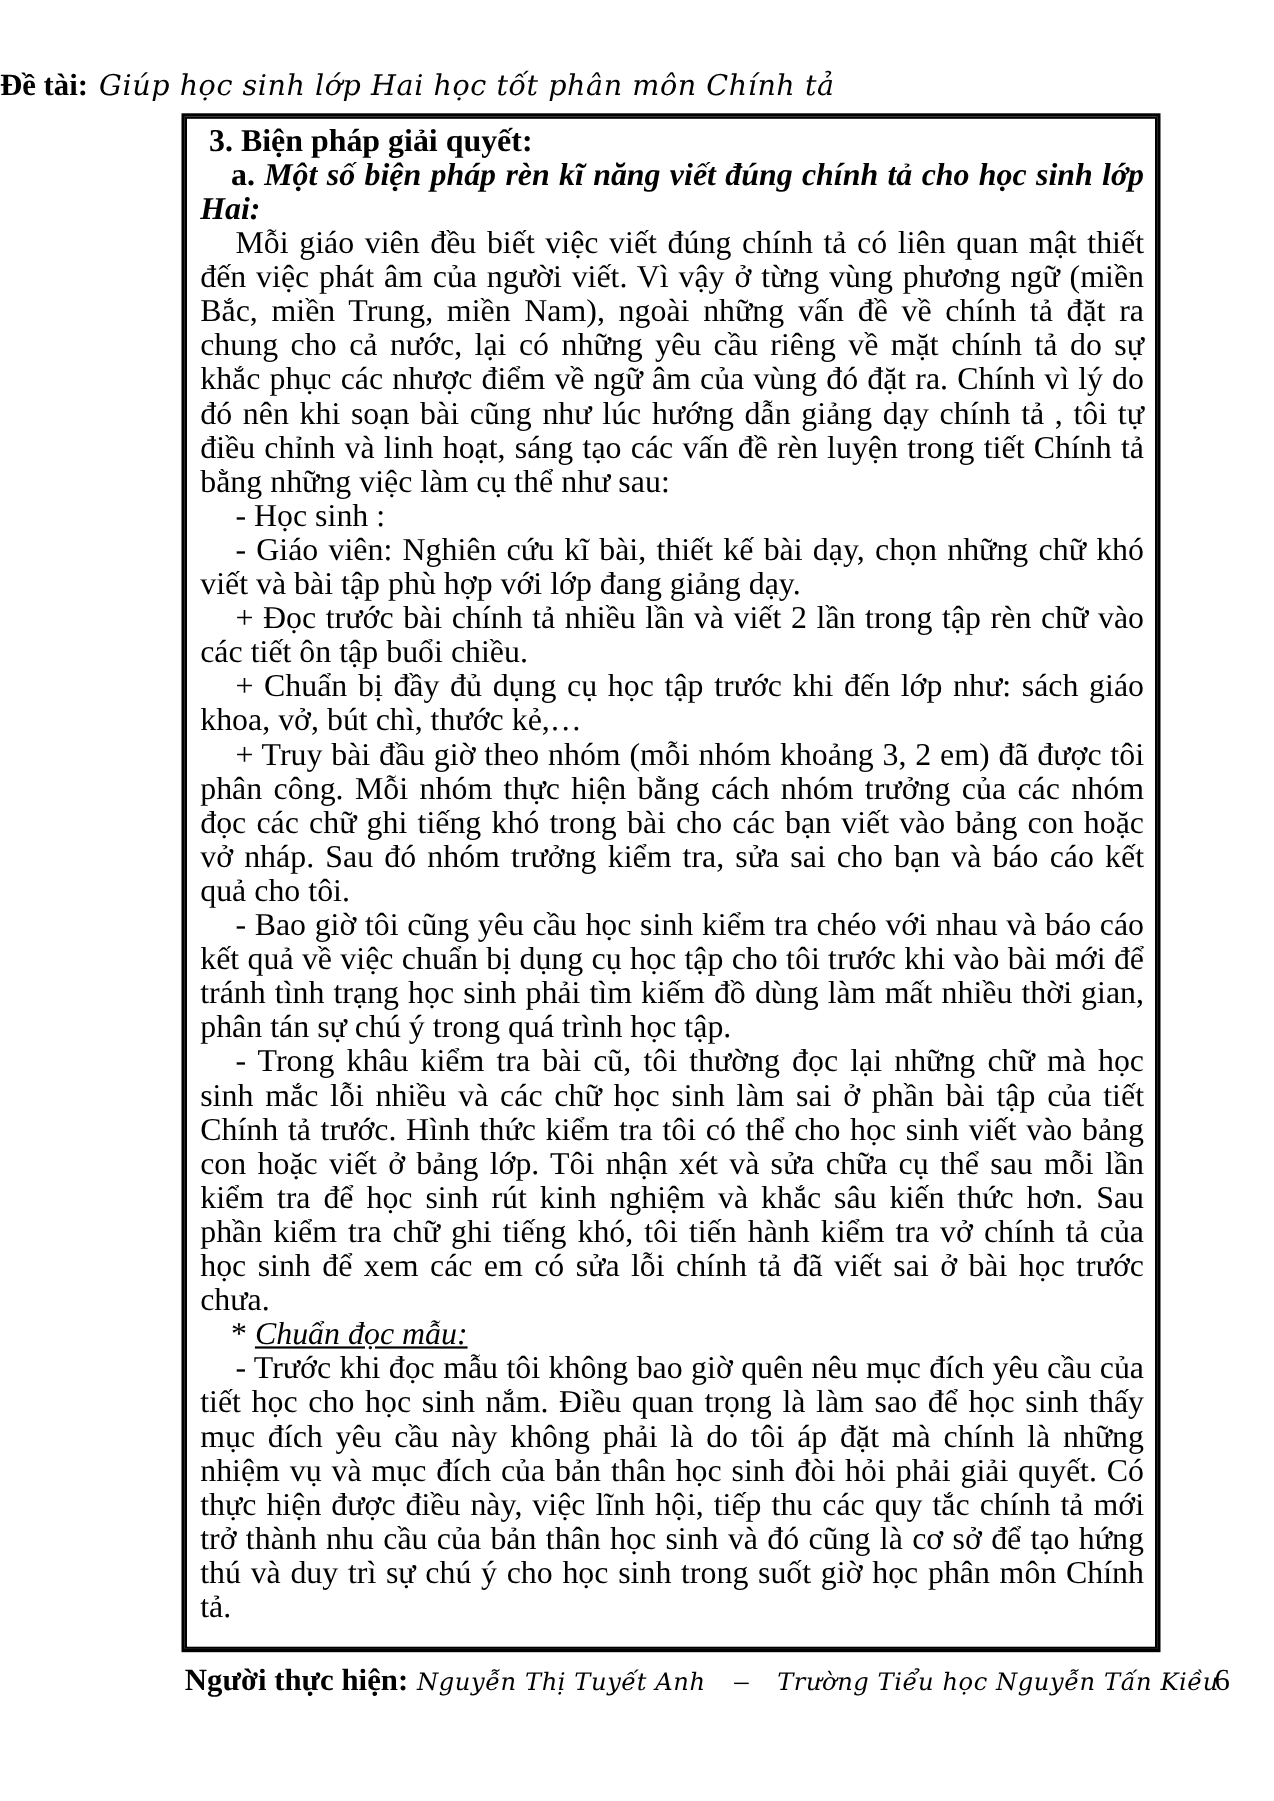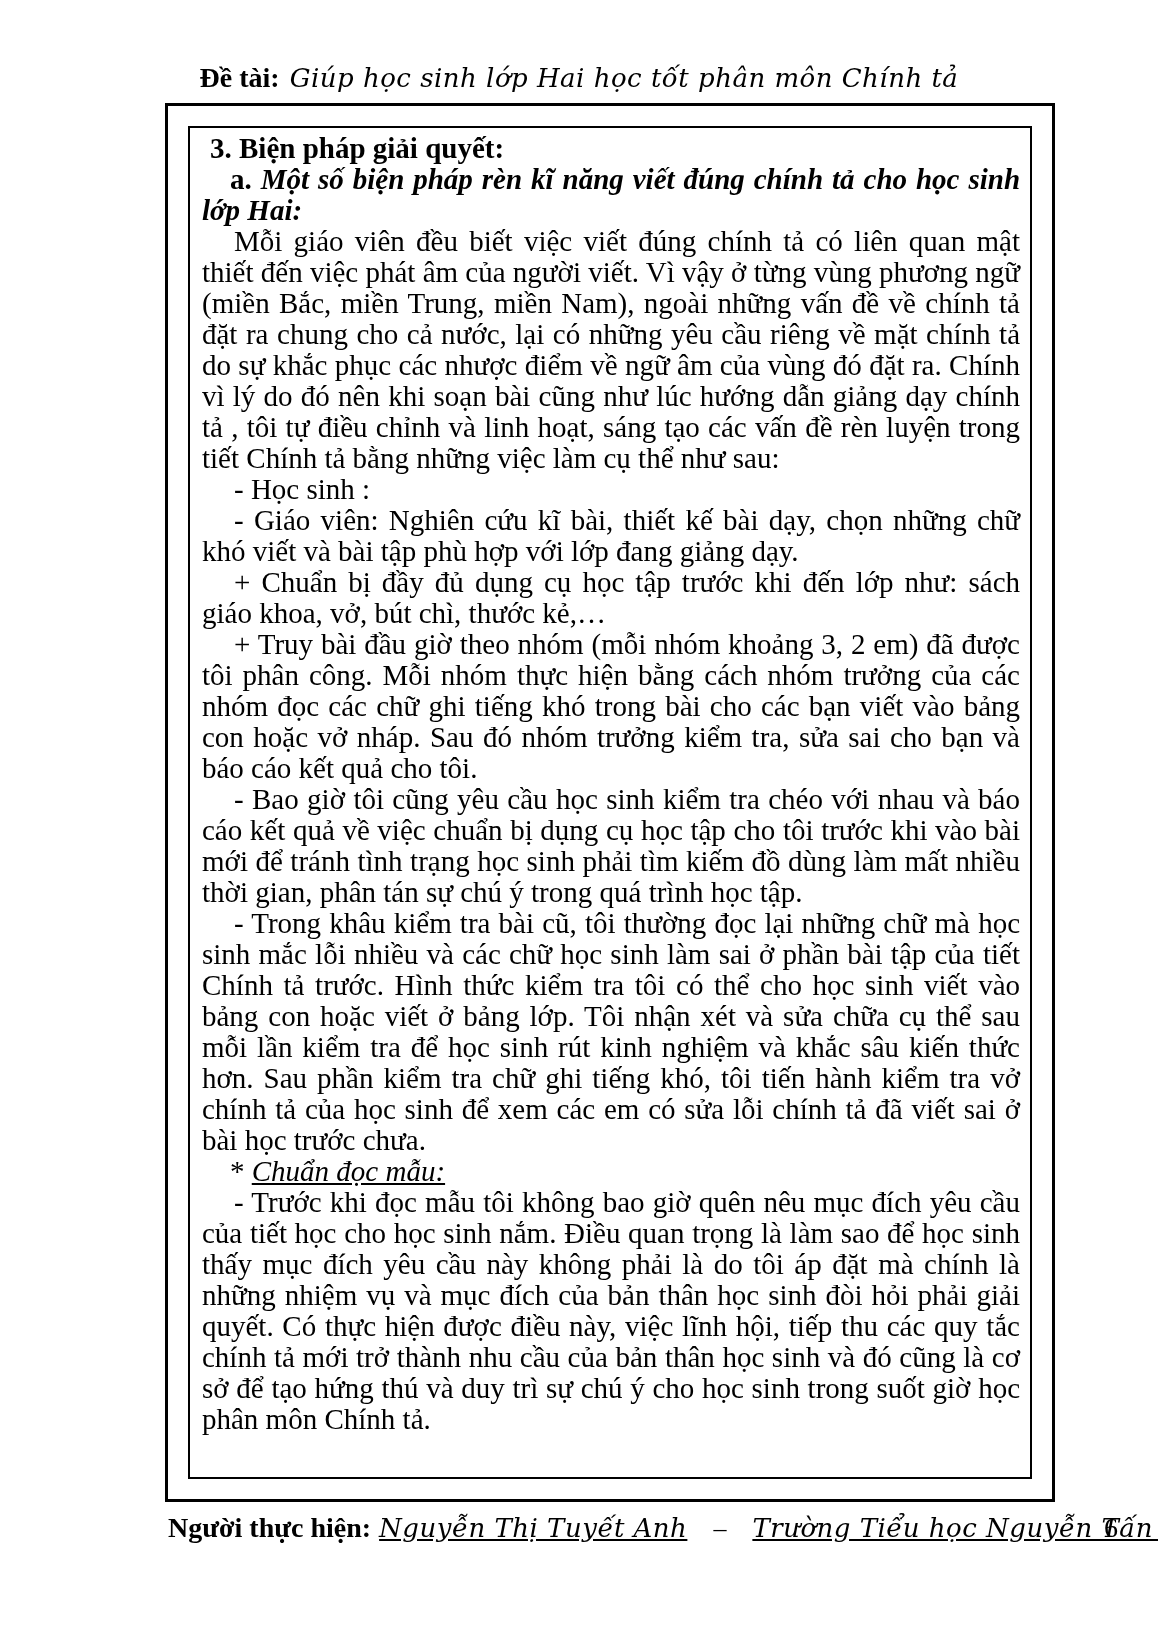--- a/index.html
+++ b/index.html
@@ -9,21 +9,20 @@
     color: #000000;
     font-family: "Liberation Serif", serif;
     position: relative;
     overflow: hidden;
   }
 
   
   .page-header {
     position: absolute;
     top: 62px; left: 0; width: 100%;
-    text-align: center;
     white-space: nowrap;
   }
   .page-header .hdr-label {
     font-weight: bold;
     font-size: 28px;
   }
   .page-header .hdr-title {
     font-family: "DejaVu Serif", serif;
     font-style: italic;
     font-size: 26px;
@@ -31,21 +30,21 @@
     margin-left: 10px;
   }
 
   
   .frame {
     position: absolute;
     left: 165px; top: 103px;
     width: 890px; height: 1399px;
     box-sizing: border-box;
     border: 3px solid #000;
-    padding: 20px;
+    padding: 0;
   }
   .frame-inner {
     box-sizing: border-box;
     width: 100%; height: 100%;
     border: 2px solid #000;
     padding: 5px 10px 0 12px;
     overflow: hidden;
   }
   .doc {
     font-size: 29px;
@@ -77,23 +76,22 @@
     white-space: nowrap;
   }
   .page-footer .ftr-label {
     font-weight: bold;
     font-size: 28px;
     margin-top: 41px;
   }
   .page-footer .script {
     font-family: "DejaVu Serif", serif;
     font-style: italic;
-    font-size: 26px;
+    font-size: 22px;
     letter-spacing: 0.5px;
-    text-decoration: underline;
   }
   .page-footer .ftr-author { margin-left: 8px; }
   .page-footer .ftr-sep { margin: 0 26px; font-size: 26px; }
   .page-number {
     position: absolute;
     top: 1512px; left: 1104px;
     font-size: 28px;
   }
 </style>
 </head>
@@ -111,20 +109,21 @@
 
       <p class="blk-subheading"><span class="sub-marker">a.</span> <span>Một số biện pháp rèn kĩ năng viết đúng chính tả cho học sinh lớp Hai:</span></p>
 
       <p class="blk-para">Mỗi giáo viên đều biết việc viết đúng chính tả có liên quan mật thiết đến việc phát âm của người viết. Vì vậy ở từng vùng phương ngữ (miền Bắc, miền Trung, miền Nam), ngoài những vấn đề về chính tả đặt ra chung cho cả nước, lại có những yêu cầu riêng về mặt chính tả do sự khắc phục các nhược điểm về ngữ âm của vùng đó đặt ra. Chính vì lý do đó nên khi soạn bài cũng như lúc hướng dẫn giảng dạy chính tả , tôi tự điều chỉnh và linh hoạt, sáng tạo các vấn đề rèn luyện trong tiết Chính tả bằng những việc làm cụ thể như sau:</p>
 
 
       <p class="blk-para">- Học sinh :</p>
 
       <p class="blk-para">- Giáo viên: Nghiên cứu kĩ bài, thiết kế bài dạy, chọn những chữ khó viết và bài tập phù hợp với lớp đang giảng dạy.</p>
 
+      <p class="blk-para">+ Đọc trước bài chính tả nhiều lần và viết 2 lần trong tập rèn chữ vào các tiết ôn tập buổi chiều.</p>
 
       <p class="blk-para">+ Chuẩn bị đầy đủ dụng cụ học tập trước khi đến lớp như: sách giáo khoa, vở, bút chì, thước kẻ,…</p>
 
       <p class="blk-para">+ Truy bài đầu giờ theo nhóm (mỗi nhóm khoảng 3, 2 em) đã được tôi phân công. Mỗi nhóm thực hiện bằng cách nhóm trưởng của các nhóm đọc các chữ ghi tiếng khó trong bài cho các bạn viết vào bảng con hoặc vở nháp. Sau đó nhóm trưởng kiểm tra, sửa sai cho bạn và báo cáo kết quả cho tôi.</p>
 
 
       <p class="blk-para">- Bao giờ tôi cũng yêu cầu học sinh kiểm tra chéo với nhau và báo cáo kết quả về việc chuẩn bị dụng cụ học tập cho tôi trước khi vào bài mới để tránh tình trạng học sinh phải tìm kiếm đồ dùng làm mất nhiều thời gian, phân tán sự chú ý trong quá trình học tập.</p>
 
       <p class="blk-para">- Trong khâu kiểm tra bài cũ, tôi thường đọc lại những chữ mà học sinh mắc lỗi nhiều và các chữ học sinh làm sai ở phần bài tập của tiết Chính tả trước. Hình thức kiểm tra tôi có thể cho học sinh viết vào bảng con hoặc viết ở bảng lớp. Tôi nhận xét và sửa chữa cụ thể sau mỗi lần kiểm tra để học sinh rút kinh nghiệm và khắc sâu kiến thức hơn. Sau phần kiểm tra chữ ghi tiếng khó, tôi tiến hành kiểm tra vở chính tả của học sinh để xem các em có sửa lỗi chính tả đã viết sai ở bài học trước chưa.</p>
 

